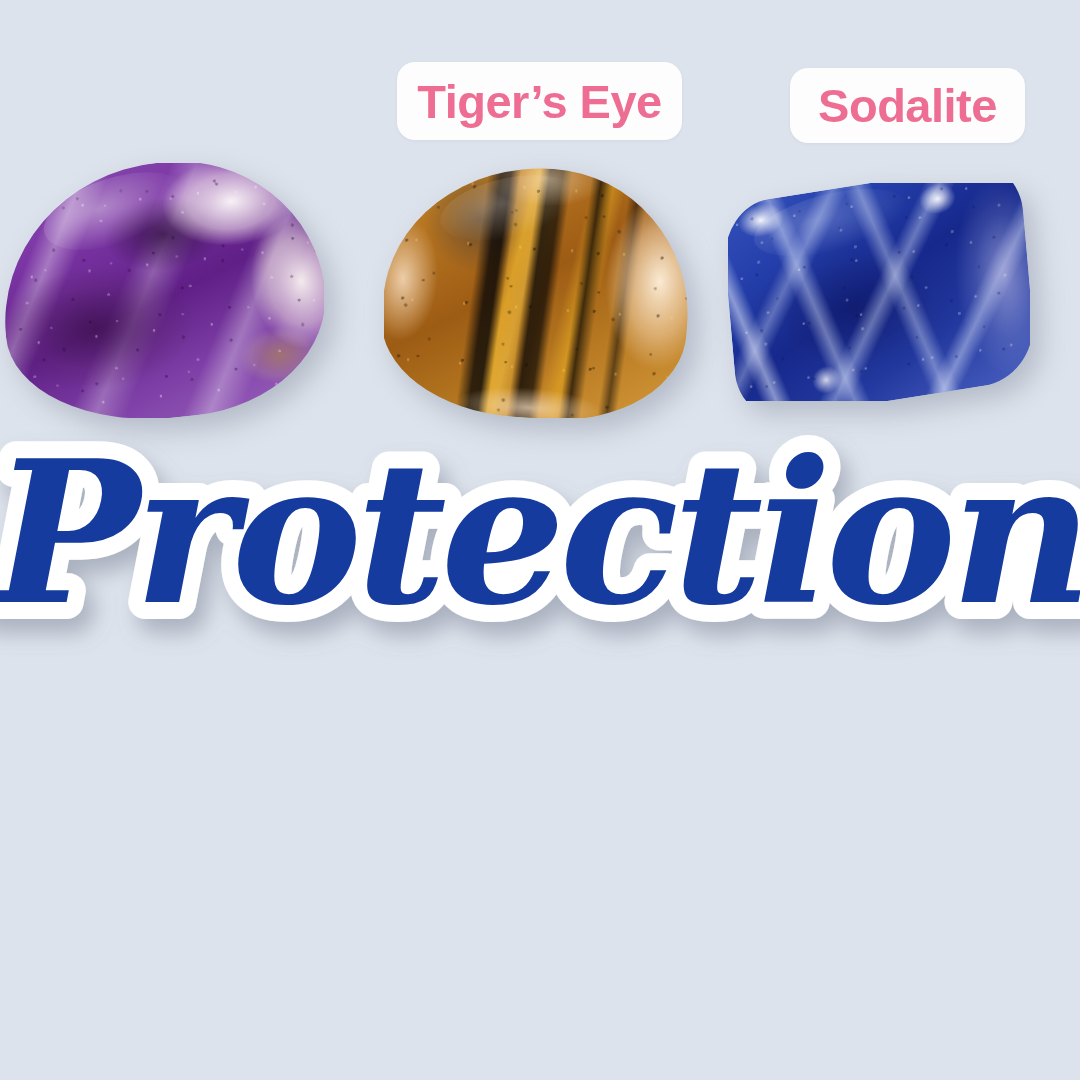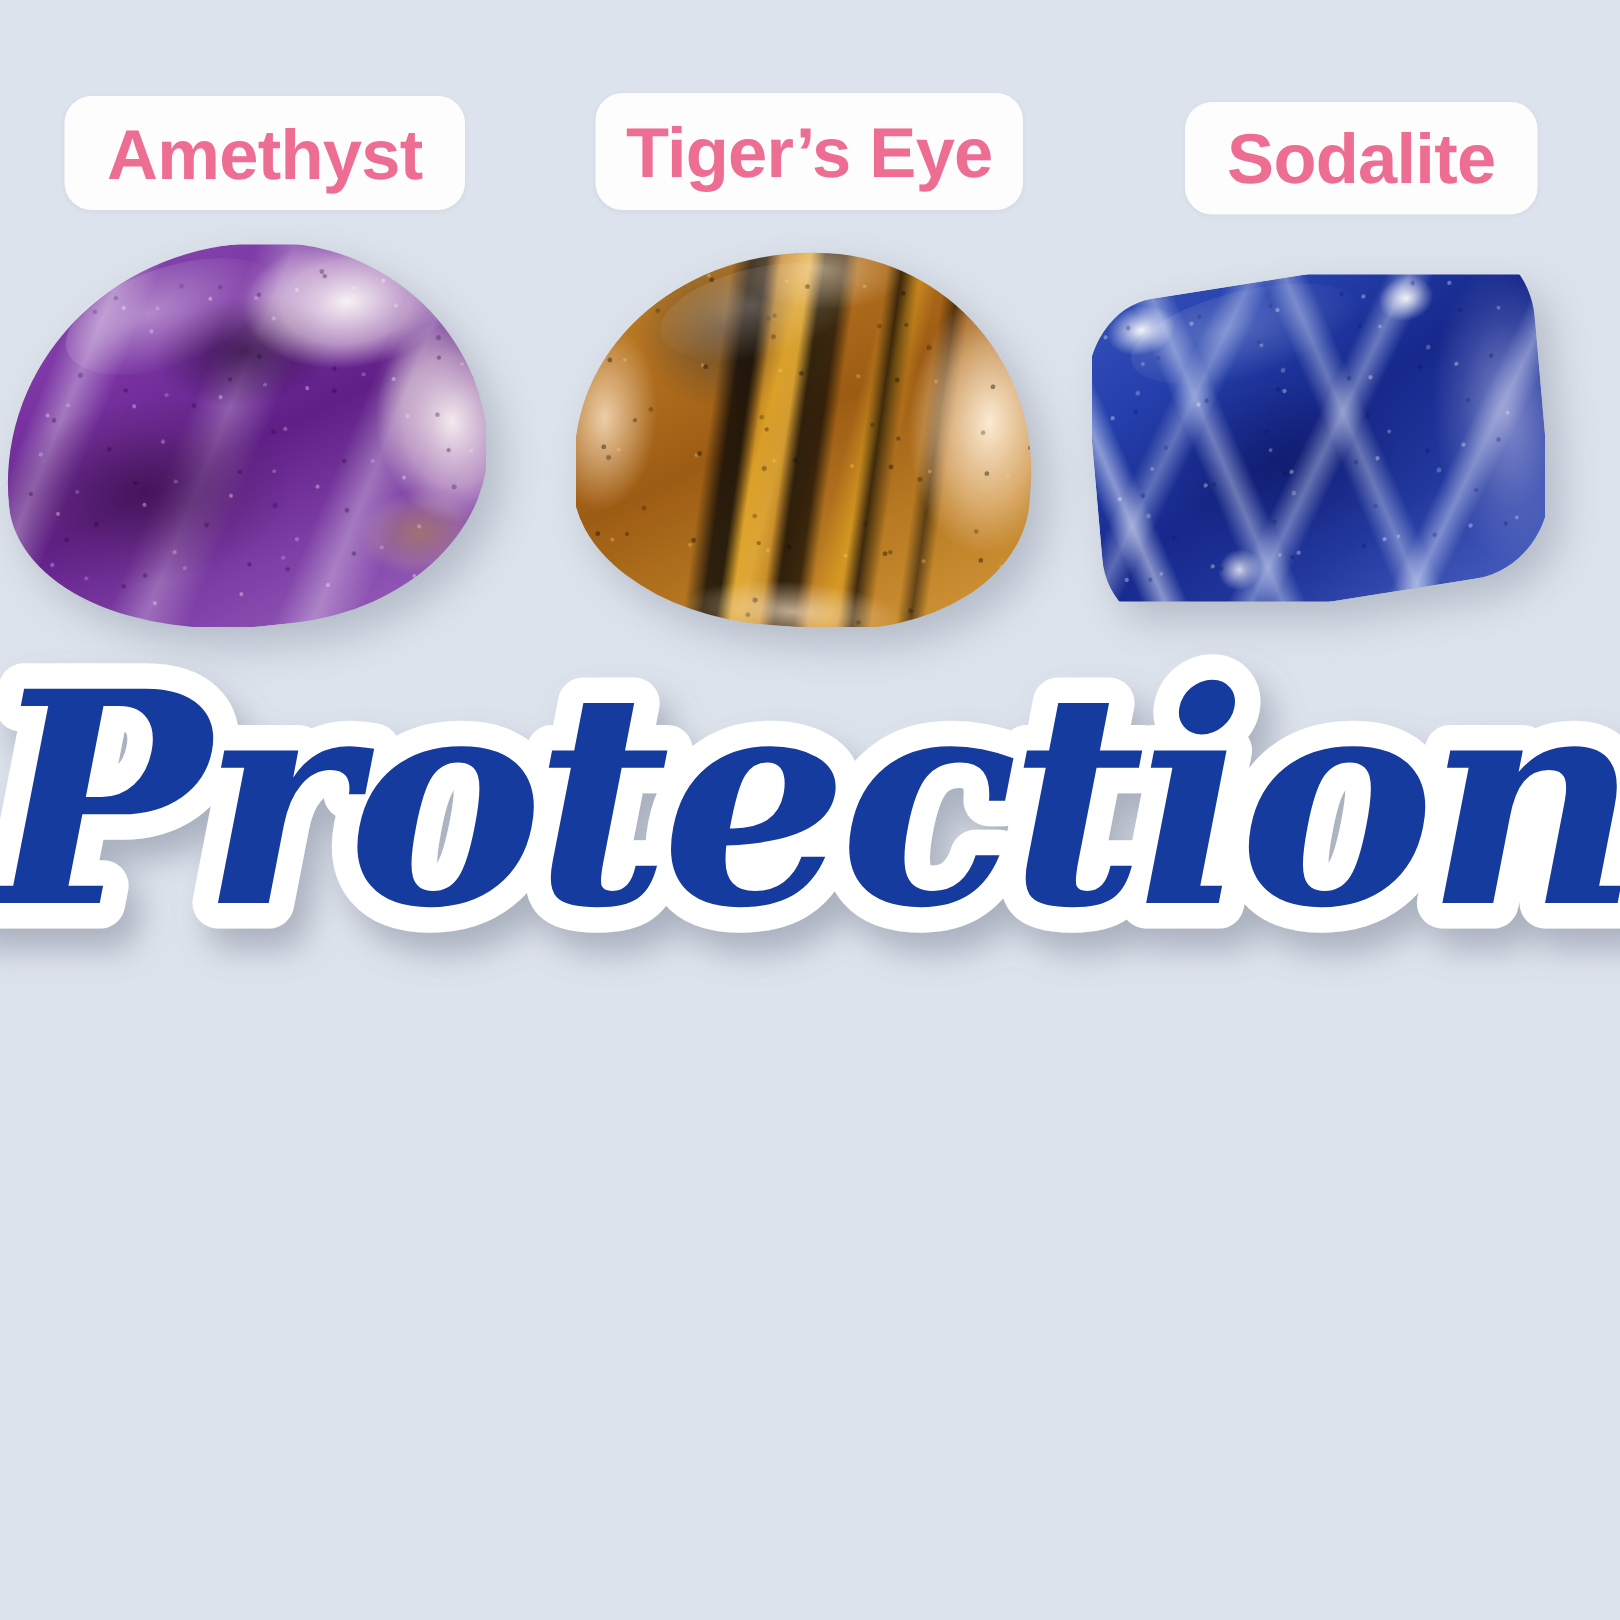--- a/index.html
+++ b/index.html
@@ -273,23 +273,20 @@
     line-height: 58px;
     letter-spacing: -0.6px;
     font-weight: 400;
   }
 </style>
 </head>
 <body>
 
 <div id="card" style="background: rgb(221, 227, 236);">
 
-  <div class="pill" id="pill-amethyst" style="background: rgb(253, 253, 254);">
-    <span class="pill-text" style="color: rgb(238, 109, 147);">Amethyst</span>
-  </div>
 
   <div class="pill" id="pill-sodalite" style="background: rgb(253, 253, 254);">
     <span class="pill-text" style="color: rgb(238, 109, 147);">Sodalite</span>
   </div>
 
   <div class="pill" id="pill-tigerseye" style="background: rgb(253, 253, 254);">
     <span class="pill-text" style="color: rgb(238, 109, 147);">Tiger’s Eye</span>
   </div>
 
   <div class="stone-wrap" id="stone-amethyst">

